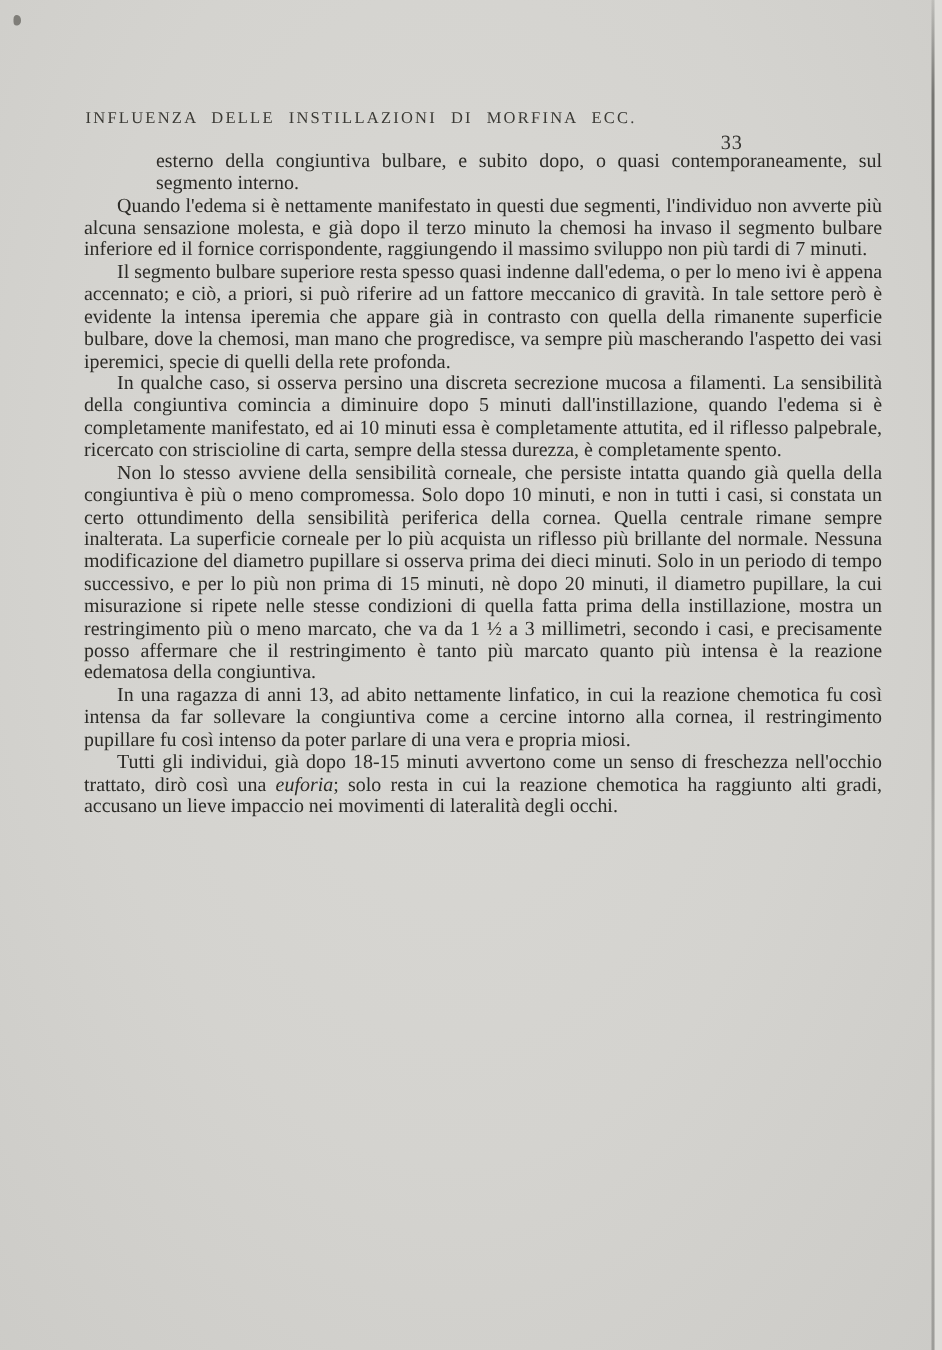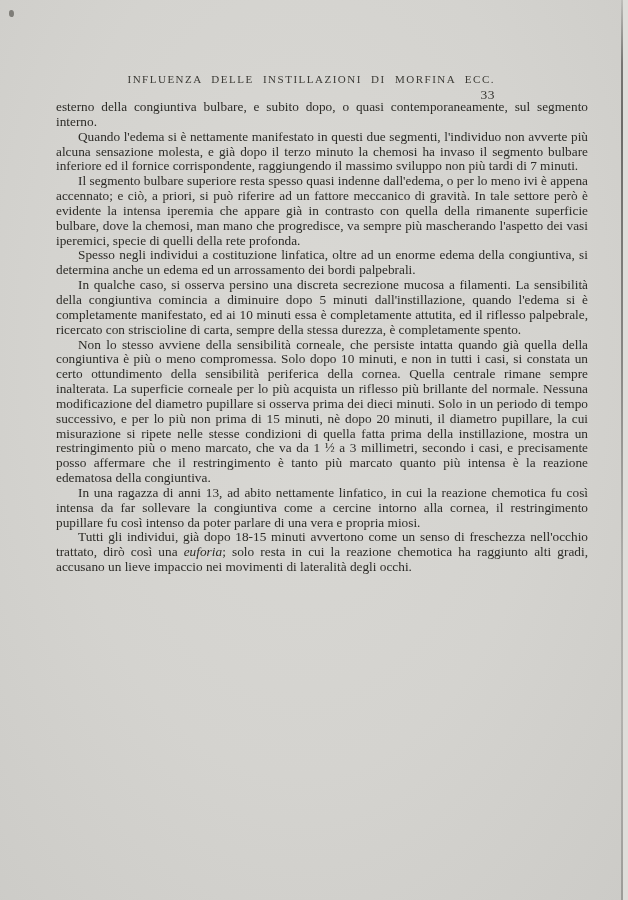--- a/index.html
+++ b/index.html
@@ -18,21 +18,21 @@
   .scan {
     position: absolute;
     inset: 0;
   }
   
   .running-head {
     position: absolute;
     left: 57px;
     top: 69px;
     width: 438px;
-    text-align: right;
+    text-align: left;
   }
   .head-title {
     font-size: 11px;
     letter-spacing: 1.5px;
     word-spacing: 5px;
     color: #3b3a35;
     white-space: nowrap;
   }
   .page-num {
     position: absolute;
@@ -54,20 +54,21 @@
     text-align: justify;
     color: #2c2b27;
   }
   .text-col p {
     margin: 0;
     padding: 0;
     text-indent: 22px;
   }
   .text-col p.cont {
     text-indent: 0;
+    margin-left: 48px;
   }
   .text-col i {
     font-style: italic;
   }
   
   .edge-strip {
     position: absolute;
     right: 0;
     top: 0;
     width: 5px;
@@ -106,21 +107,20 @@
 
   <div class="running-head">
     <span class="head-title">INFLUENZA DELLE INSTILLAZIONI DI MORFINA ECC.</span>
     <span class="page-num">33</span>
   </div>
 
   <div class="text-col">
     <p class="cont">esterno della congiuntiva bulbare, e subito dopo, o quasi contemporaneamente, sul segmento interno.</p>
     <p>Quando l'edema si è nettamente manifestato in questi due segmenti, l'individuo non avverte più alcuna sensazione molesta, e già dopo il terzo minuto la chemosi ha invaso il segmento bulbare inferiore ed il fornice corrispondente, raggiungendo il massimo sviluppo non più tardi di 7 minuti.</p>
     <p>Il segmento bulbare superiore resta spesso quasi indenne dall'edema, o per lo meno ivi è appena accennato; e ciò, a priori, si può riferire ad un fattore meccanico di gravità. In tale settore però è evidente la intensa iperemia che appare già in contrasto con quella della rimanente superficie bulbare, dove la chemosi, man mano che progredisce, va sempre più mascherando l'aspetto dei vasi iperemici, specie di quelli della rete profonda.</p>
-    <p>Spesso negli individui a costituzione linfatica, oltre ad un enorme edema della congiuntiva, si determina anche un edema ed un arrossamento dei bordi palpebrali.</p>
     <p>In qualche caso, si osserva persino una discreta secrezione mucosa a filamenti. La sensibilità della congiuntiva comincia a diminuire dopo 5 minuti dall'instillazione, quando l'edema si è completamente manifestato, ed ai 10 minuti essa è completamente attutita, ed il riflesso palpebrale, ricercato con striscioline di carta, sempre della stessa durezza, è completamente spento.</p>
     <p>Non lo stesso avviene della sensibilità corneale, che persiste intatta quando già quella della congiuntiva è più o meno compromessa. Solo dopo 10 minuti, e non in tutti i casi, si constata un certo ottundimento della sensibilità periferica della cornea. Quella centrale rimane sempre inalterata. La superficie corneale per lo più acquista un riflesso più brillante del normale. Nessuna modificazione del diametro pupillare si osserva prima dei dieci minuti. Solo in un periodo di tempo successivo, e per lo più non prima di 15 minuti, nè dopo 20 minuti, il diametro pupillare, la cui misurazione si ripete nelle stesse condizioni di quella fatta prima della instillazione, mostra un restringimento più o meno marcato, che va da 1 ½ a 3 millimetri, secondo i casi, e precisamente posso affermare che il restringimento è tanto più marcato quanto più intensa è la reazione edematosa della congiuntiva.</p>
     <p>In una ragazza di anni 13, ad abito nettamente linfatico, in cui la reazione chemotica fu così intensa da far sollevare la congiuntiva come a cercine intorno alla cornea, il restringimento pupillare fu così intenso da poter parlare di una vera e propria miosi.</p>
     <p><span>Tutti gli individui, già dopo 18-15 minuti avvertono come un senso di freschezza nell'occhio trattato, dirò così una </span><i>euforia</i><span>; solo resta in cui la reazione chemotica ha raggiunto alti gradi, accusano un lieve impaccio nei movimenti di lateralità degli occhi.</span></p>
   </div>
 
   <div class="edge-strip"></div>
   <div class="edge-line"></div>
   <div class="speck"></div>
 

